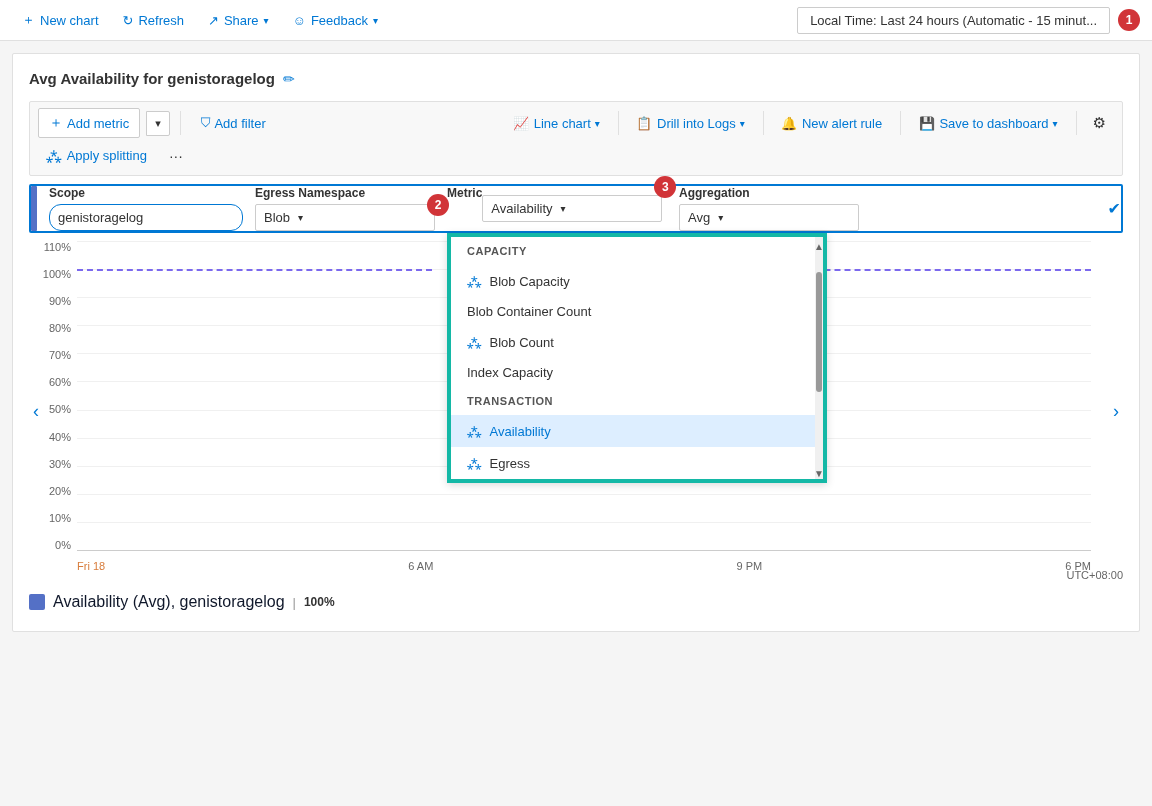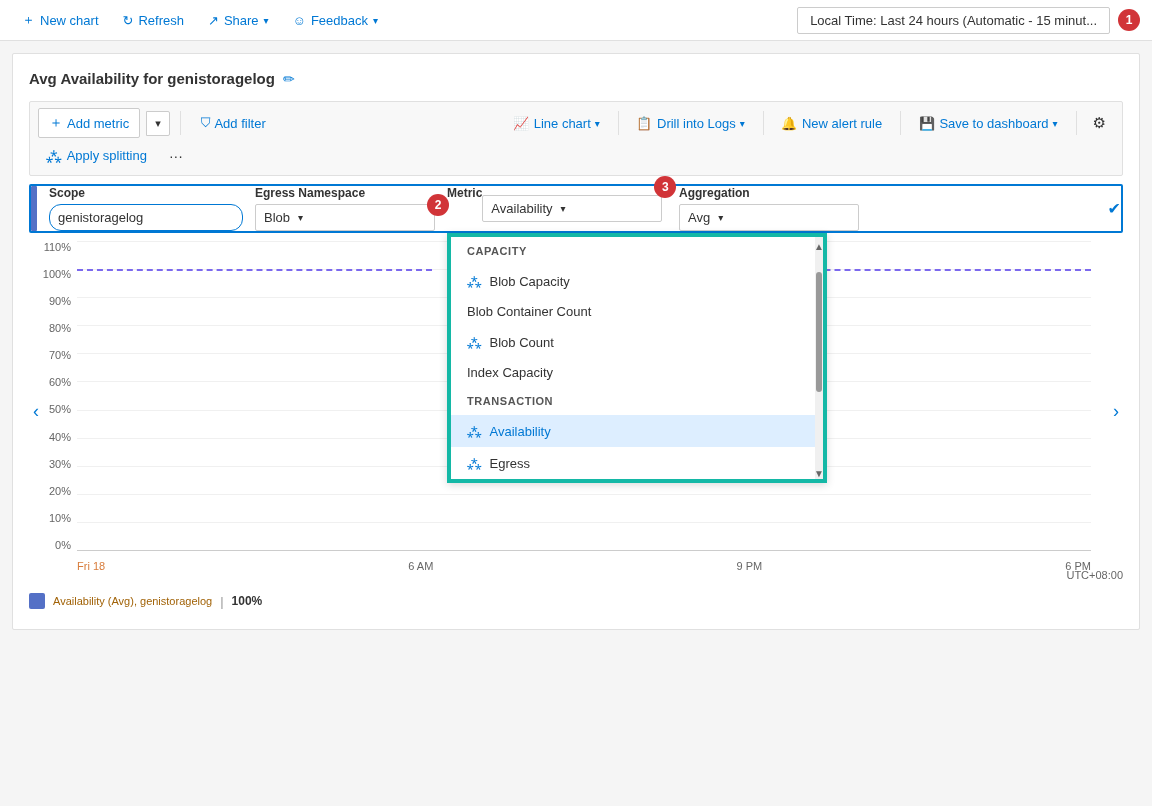--- a/index.html
+++ b/index.html
@@ -424,22 +424,22 @@
       gap: 8px;
       padding: 8px 0 4px;
     }
     .legend-color {
       width: 16px;
       height: 16px;
       background: #5470c6;
       border-radius: 2px;
     }
     .legend-text {
-      font-size: 11px;
-      color: #a16207;
+      font-size: 16px;
+      color: #0f172a;
     }
     .legend-value {
       font-size: 12px;
       color: #333;
       font-weight: 600;
     }
     .legend-divider {
       color: #999;
     }
 

